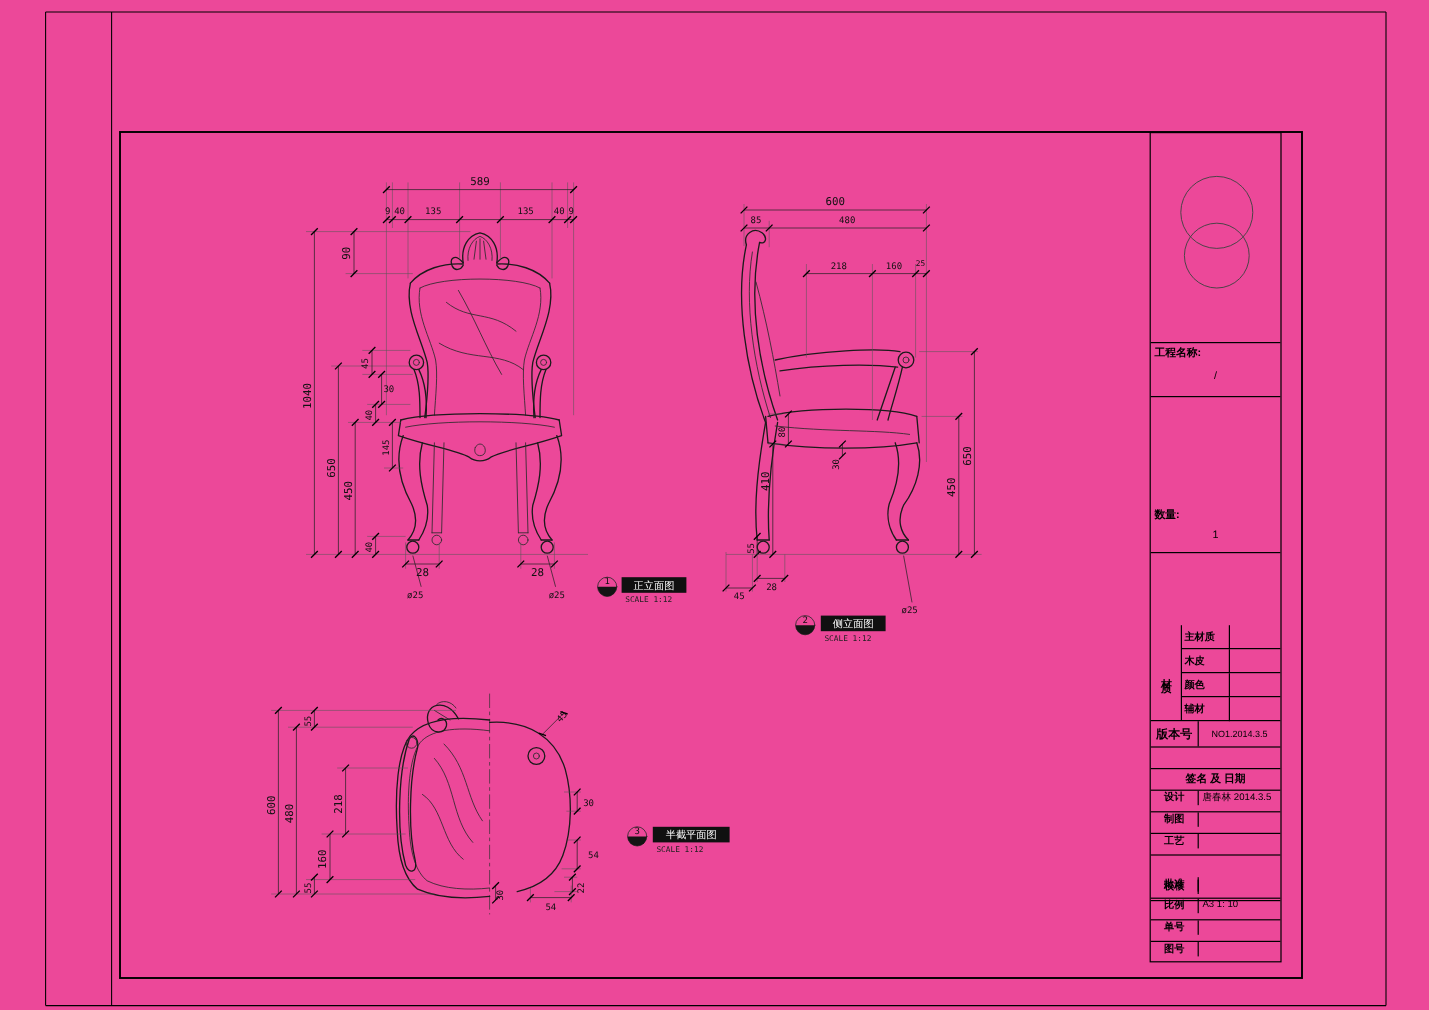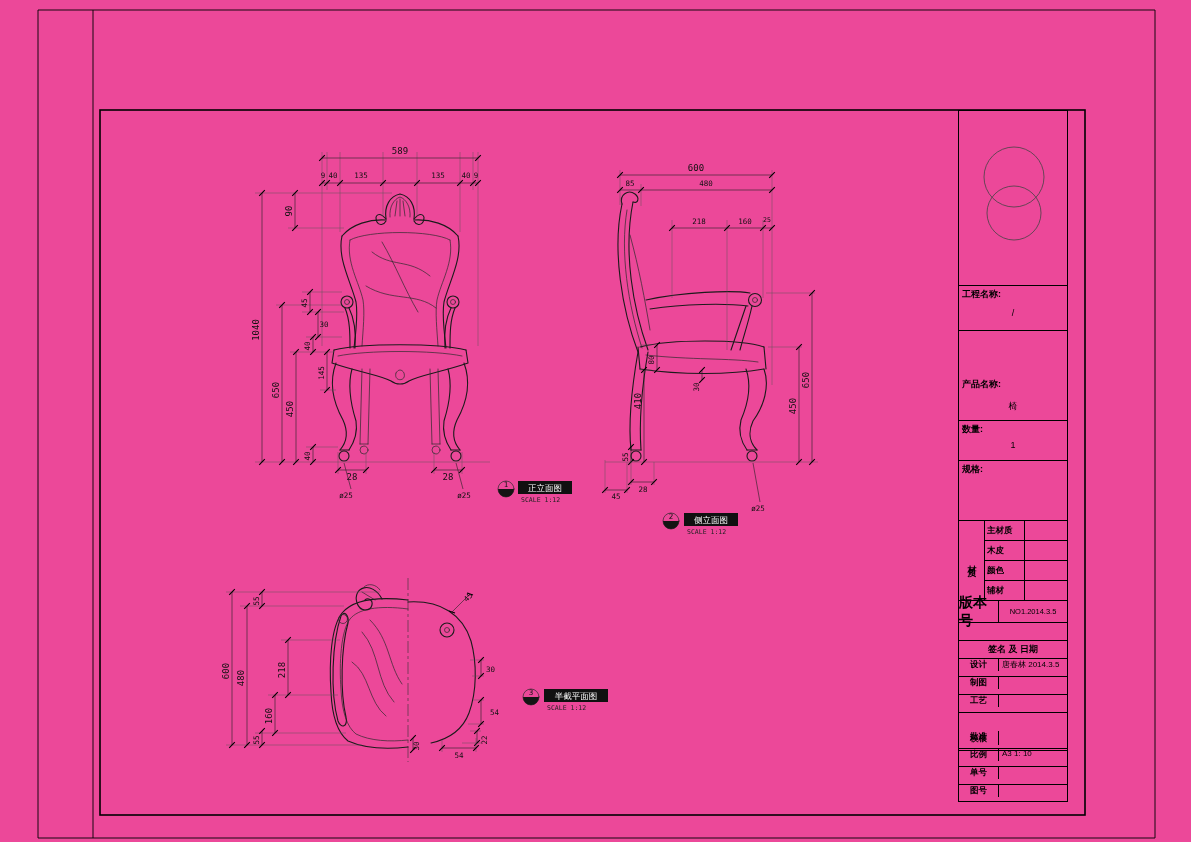--- a/index.html
+++ b/index.html
@@ -46,21 +46,21 @@
   .mat-side{position:absolute;left:0;top:0;bottom:0;width:26px;border-right:1px solid #000;
             box-sizing:border-box;display:flex;align-items:center;justify-content:center;
             writing-mode:vertical-rl;font-size:9px;font-weight:bold;letter-spacing:3px;}
   .mat-sub{position:absolute;left:26px;right:0;height:20px;display:flex;align-items:stretch;
            border-bottom:1px solid #000;box-sizing:border-box;}
   .mat-sub:last-child{border-bottom:none;}
   .mat-sub .ml{width:40px;border-right:1px solid #000;box-sizing:border-box;display:flex;
                align-items:center;padding-left:2px;font-size:8.5px;font-weight:bold;}
   .ver-l{position:absolute;left:0;top:0;bottom:0;width:40px;border-right:1px solid #000;
          box-sizing:border-box;display:flex;align-items:center;justify-content:center;
-         font-size:14px;font-weight:bold;}
+         font-size:10px;font-weight:bold;}
   .ver-v{position:absolute;left:40px;right:0;top:0;bottom:0;display:flex;align-items:center;
          justify-content:center;font-size:7.5px;}
 </style>
 </head>
 <body>
 
 <div class="sheet">
 
 <svg width="1191" height="842" viewBox="0 0 1191 842">
 
@@ -443,30 +443,23 @@
   <div class="tbc tb-logo">
     <svg width="108" height="174">
       <circle cx="55" cy="66" r="30" fill="none" stroke="#444" stroke-width="0.8"></circle>
       <circle cx="55" cy="102" r="27" fill="none" stroke="#444" stroke-width="0.8"></circle>
     </svg>
   </div>
   <div class="tbc tb-r1">
     <span class="tb-label">工程名称:</span>
     <span class="tb-center" style="top:22px">/</span>
   </div>
-  <div class="tbc tb-r3">
-    <span class="tb-label">产品名称:</span>
-    <span class="tb-center" style="top:24px">椅</span>
-  </div>
   <div class="tbc tb-r4">
     <span class="tb-label">数量:</span>
     <span class="tb-center" style="top:19px">1</span>
-  </div>
-  <div class="tbc tb-r5">
-    <span class="tb-label">规格:</span>
   </div>
   <div class="tbc tb-mat">
     <div class="mat-side">材质</div>
     <div class="mat-sub" style="top:0">
       <div class="ml">主材质</div>
     </div>
     <div class="mat-sub" style="top:20px">
       <div class="ml">木皮</div>
     </div>
     <div class="mat-sub" style="top:40px">

